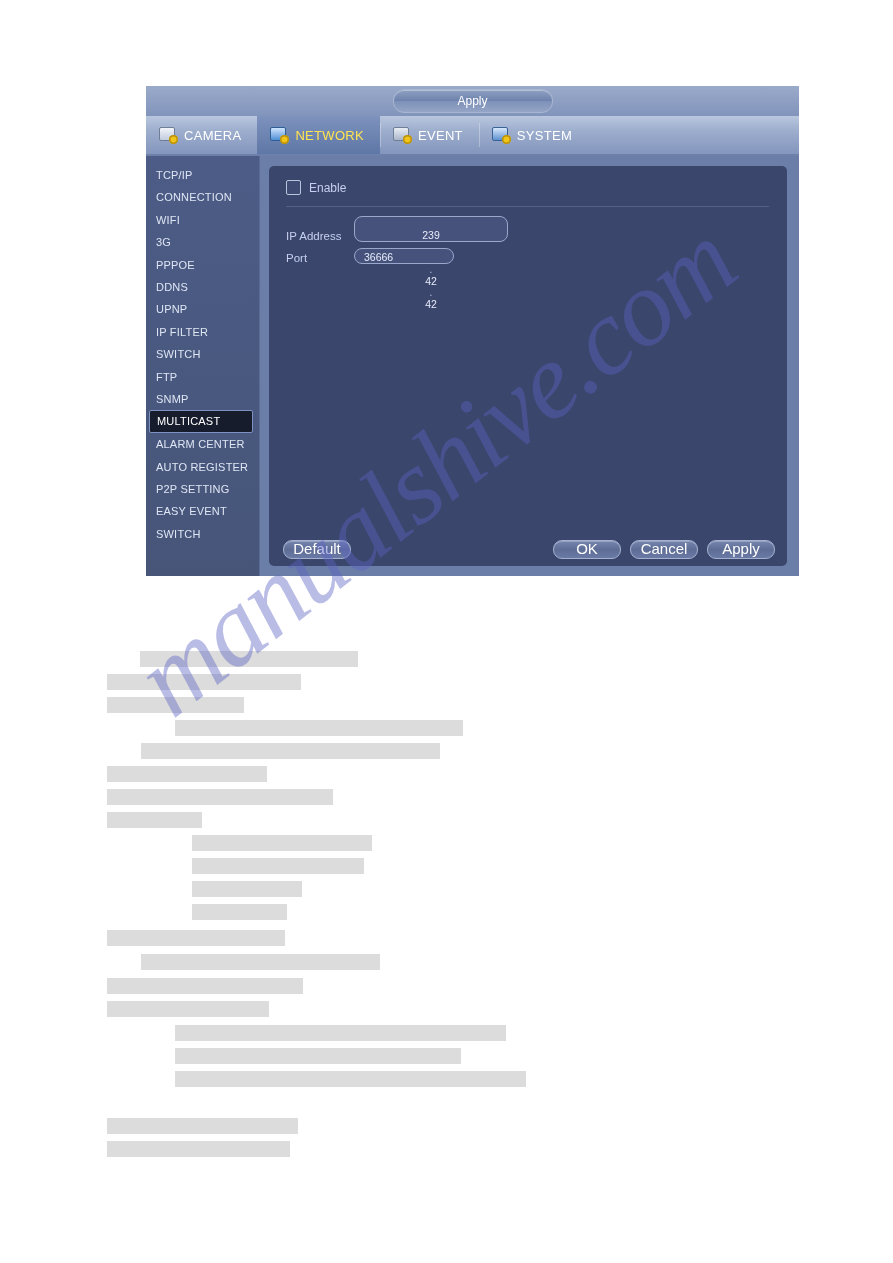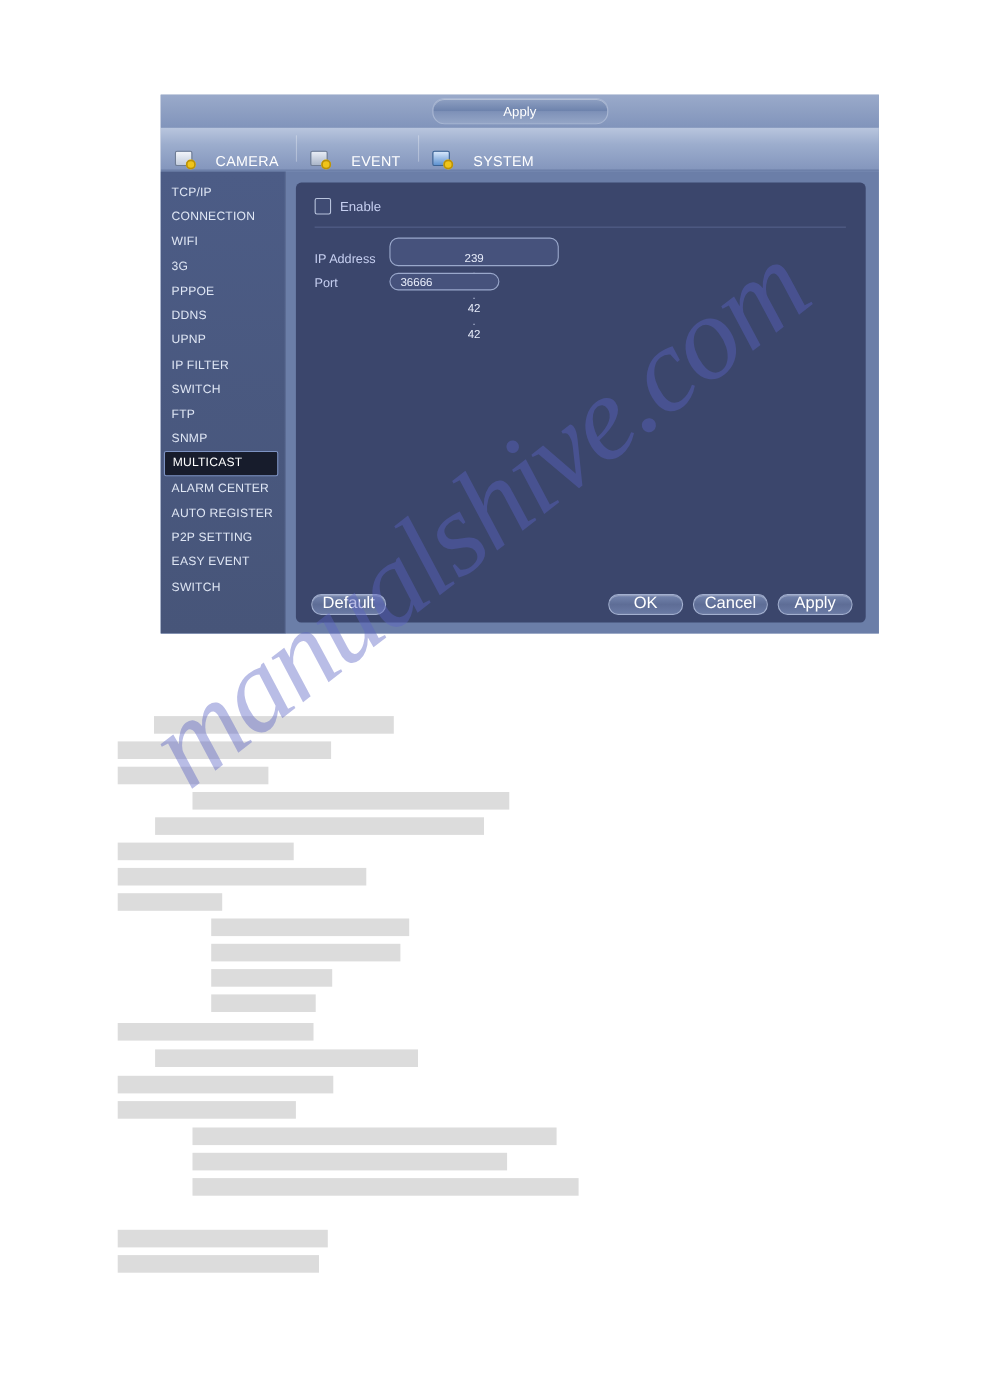--- a/index.html
+++ b/index.html
@@ -78,22 +78,22 @@
   
   .tab-strip {
     height: 38px;
     background: linear-gradient(180deg, #b9c6de 0%, #9cadcd 40%, #8496bd 100%);
     display: flex;
     align-items: stretch;
     border-bottom: 2px solid #6d80a9;
   }
   .tab {
     display: flex;
-    align-items: flex-end;
-    gap: 18px;
+    align-items: center;
+    gap: 6px;
     padding: 0 16px 0 12px;
     color: #ffffff;
     font-size: 13px;
     letter-spacing: 0.3px;
     position: relative;
     cursor: default;
   }
   .tab + .tab::before {
     content: "";
     position: absolute;
@@ -300,20 +300,27 @@
   <div class="tab-strip">
 
     <div class="tab">
       <span class="tab-ico ico-camera">
         <span class="body"></span>
           <span class="gear"></span>
       </span>
       <span>CAMERA</span>
     </div>
 
+    <div class="tab active">
+      <span class="tab-ico ico-network">
+        <span class="body"></span>
+          <span class="gear"></span>
+      </span>
+      <span>NETWORK</span>
+    </div>
 
     <div class="tab">
       <span class="tab-ico ico-event">
         <span class="body"></span>
           <span class="gear"></span>
       </span>
       <span>EVENT</span>
     </div>
 
 

